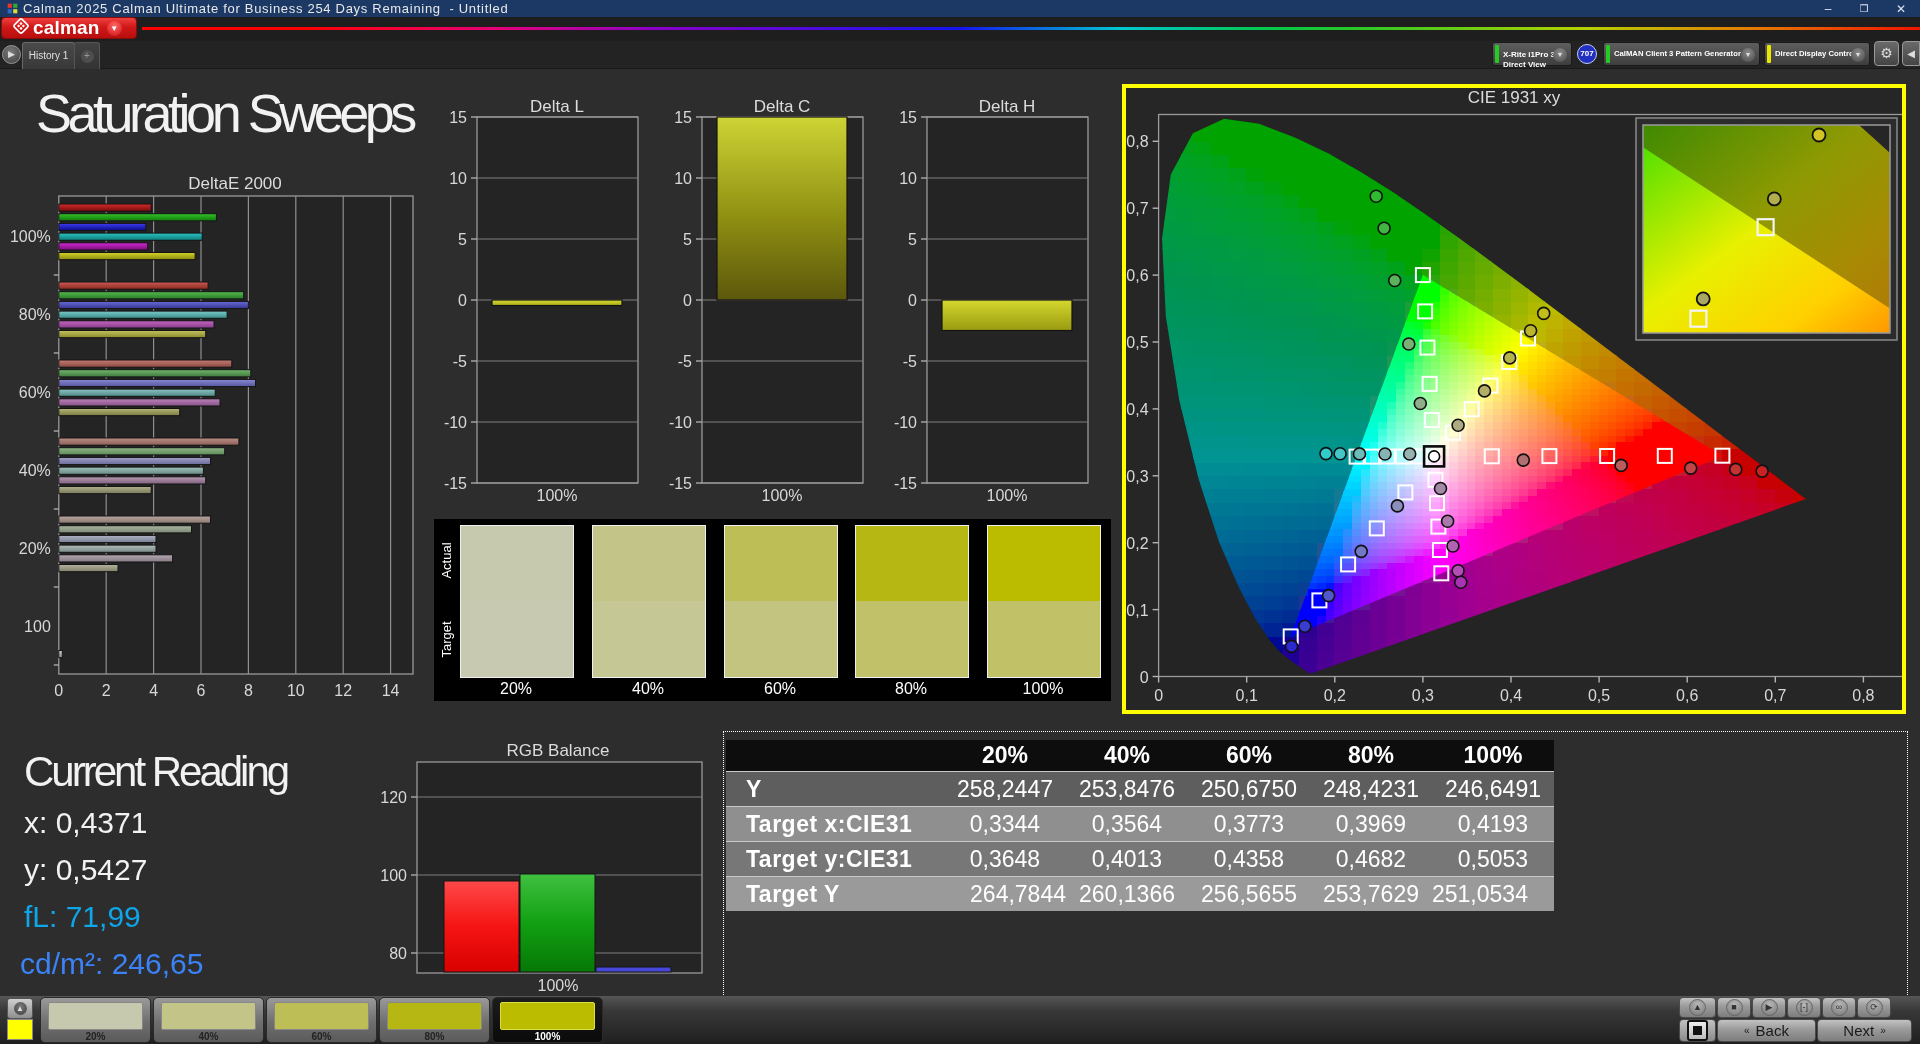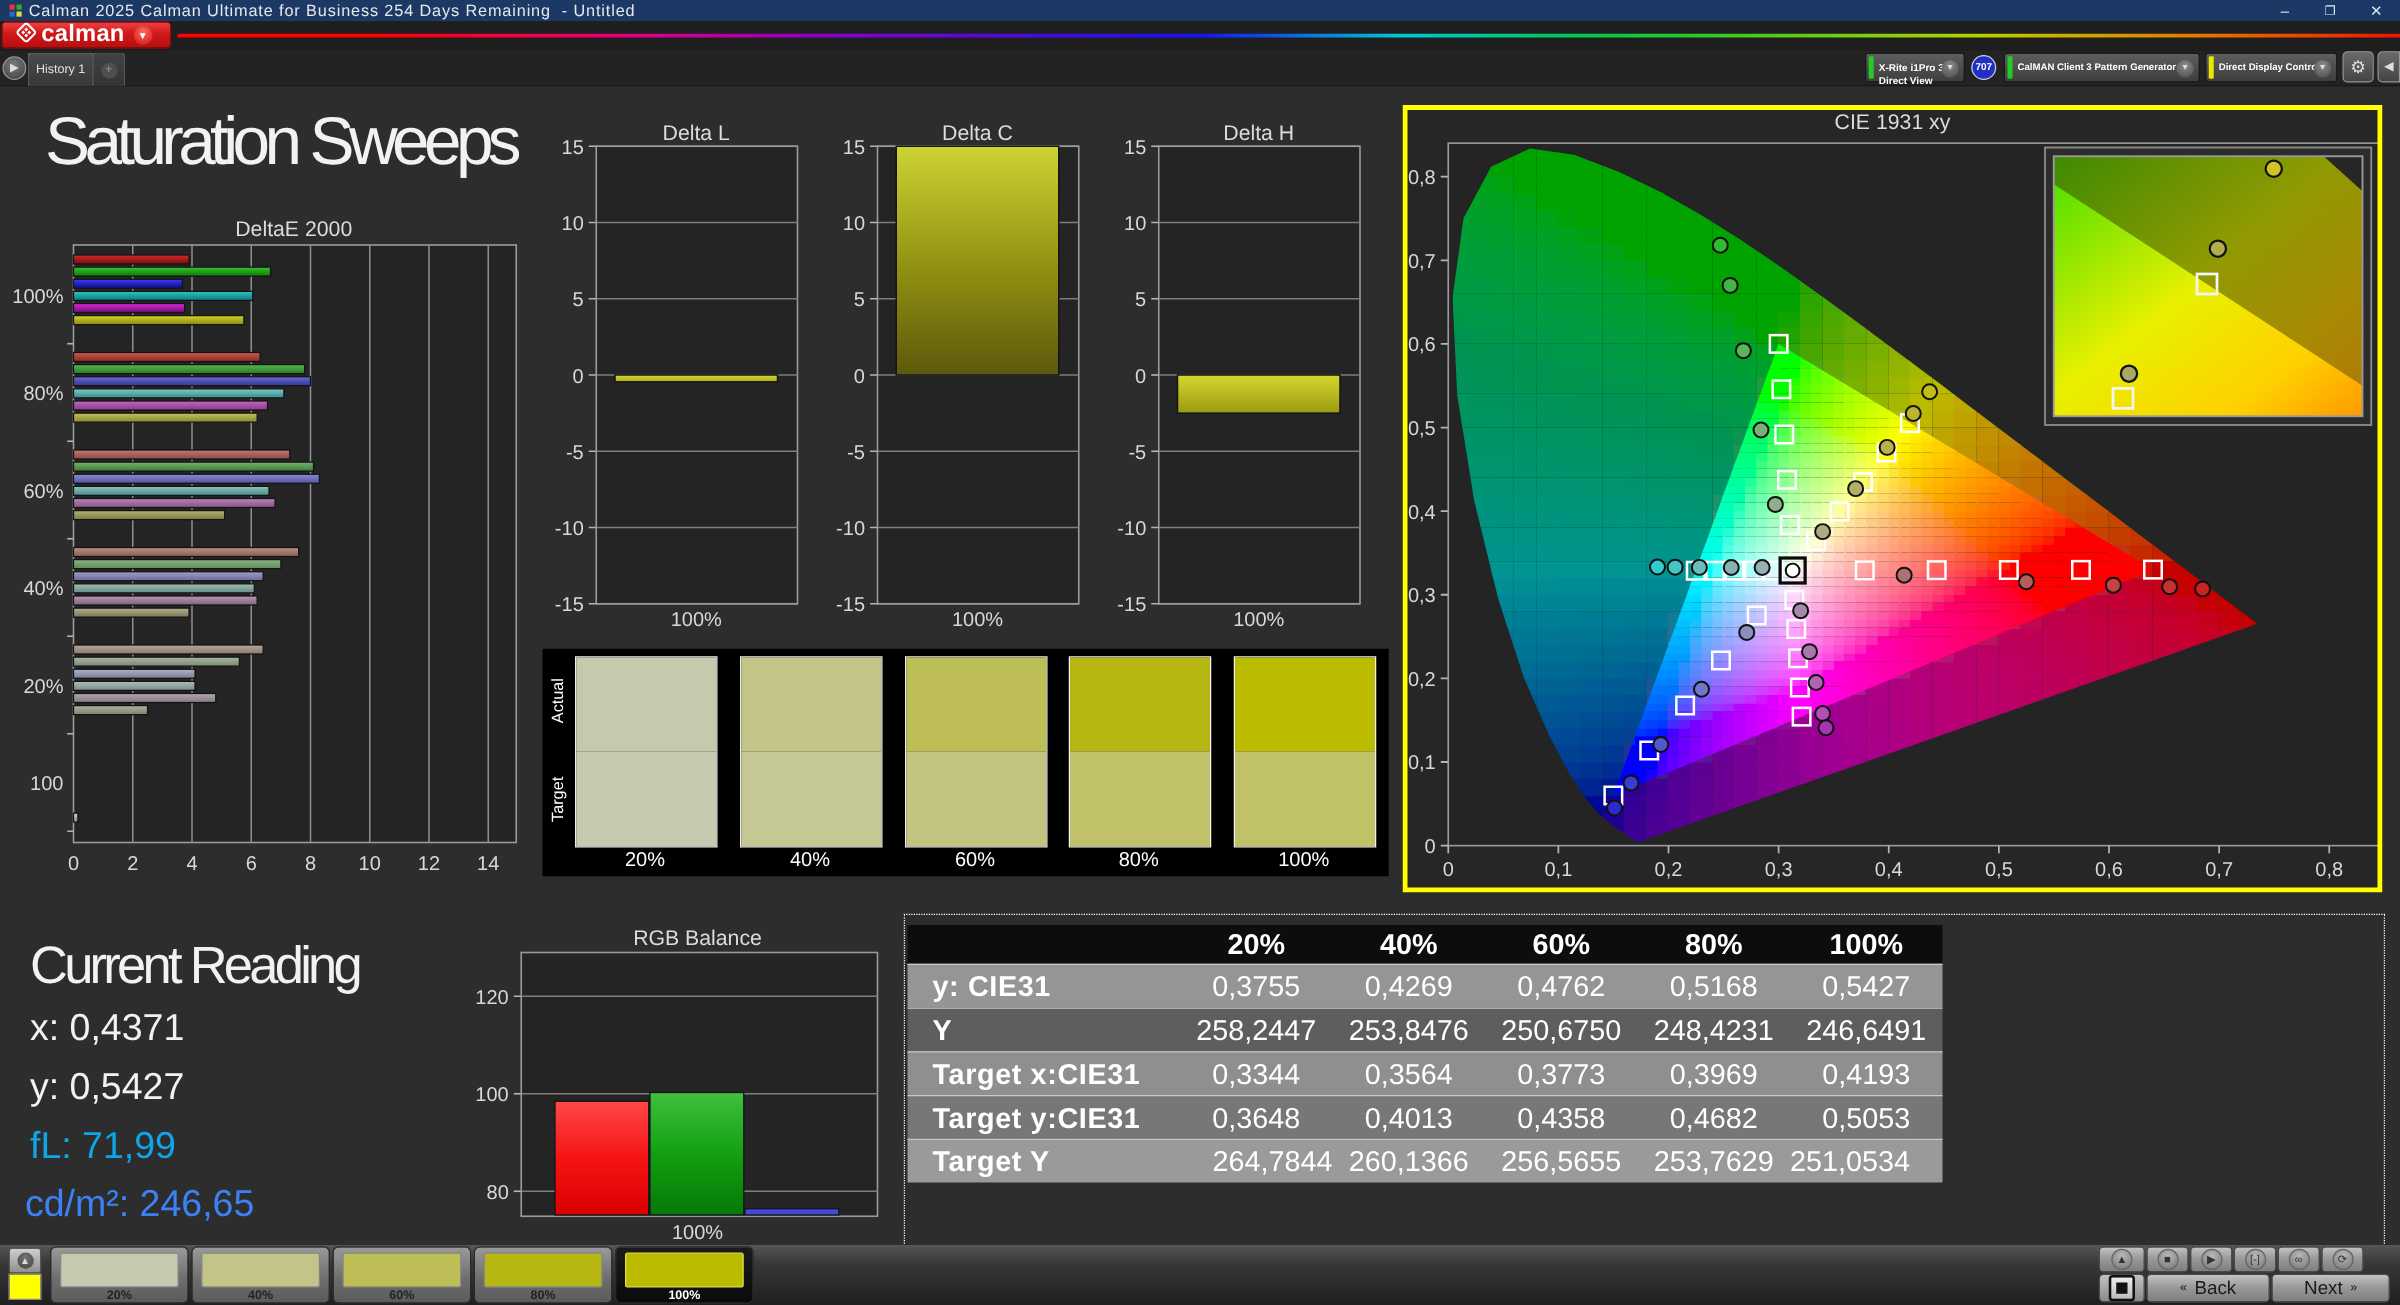--- a/index.html
+++ b/index.html
@@ -2550,28 +2550,20 @@
 <div style="position:absolute;left:723px;top:731px;width:1183px;height:264px;border:1px dotted #ffffff"></div>
 <div style="position:absolute;left:726px;top:740px;width:828px;height:236px;font-family:'Liberation Sans',sans-serif">
     <div style="display:flex;height:31px;background:#0d0d0d;color:#fff;font-weight:bold;font-size:23px;align-items:center">
       <div style="width:218px"></div>
       <div style="width:122px;text-align:center">20%</div>
       <div style="width:122px;text-align:center">40%</div>
       <div style="width:122px;text-align:center">60%</div>
       <div style="width:122px;text-align:center">80%</div>
       <div style="width:122px;text-align:center">100%</div>
     </div>
-    <div style="display:flex;height:34px;background:#959595;color:#fff;font-size:23px;align-items:center;border-top:1px solid #c8c8c8">
-      <div style="width:218px;font-weight:bold;letter-spacing:0.5px;padding-left:20px;box-sizing:border-box;white-space:nowrap">y: CIE31</div>
-      <div style="width:122px;text-align:center">0,3755</div>
-      <div style="width:122px;text-align:center">0,4269</div>
-      <div style="width:122px;text-align:center">0,4762</div>
-      <div style="width:122px;text-align:center">0,5168</div>
-      <div style="width:122px;text-align:center">0,5427</div>
-    </div>
     <div style="display:flex;height:34px;background:#5e5e5e;color:#fff;font-size:23px;align-items:center;border-top:1px solid #c8c8c8">
       <div style="width:218px;font-weight:bold;letter-spacing:0.5px;padding-left:20px;box-sizing:border-box;white-space:nowrap">Y</div>
       <div style="width:122px;text-align:center">258,2447</div>
       <div style="width:122px;text-align:center">253,8476</div>
       <div style="width:122px;text-align:center">250,6750</div>
       <div style="width:122px;text-align:center">248,4231</div>
       <div style="width:122px;text-align:center">246,6491</div>
     </div>
     <div style="display:flex;height:34px;background:#8f8f8f;color:#fff;font-size:23px;align-items:center;border-top:1px solid #c8c8c8">
       <div style="width:218px;font-weight:bold;letter-spacing:0.5px;padding-left:20px;box-sizing:border-box;white-space:nowrap">Target x:CIE31</div>

